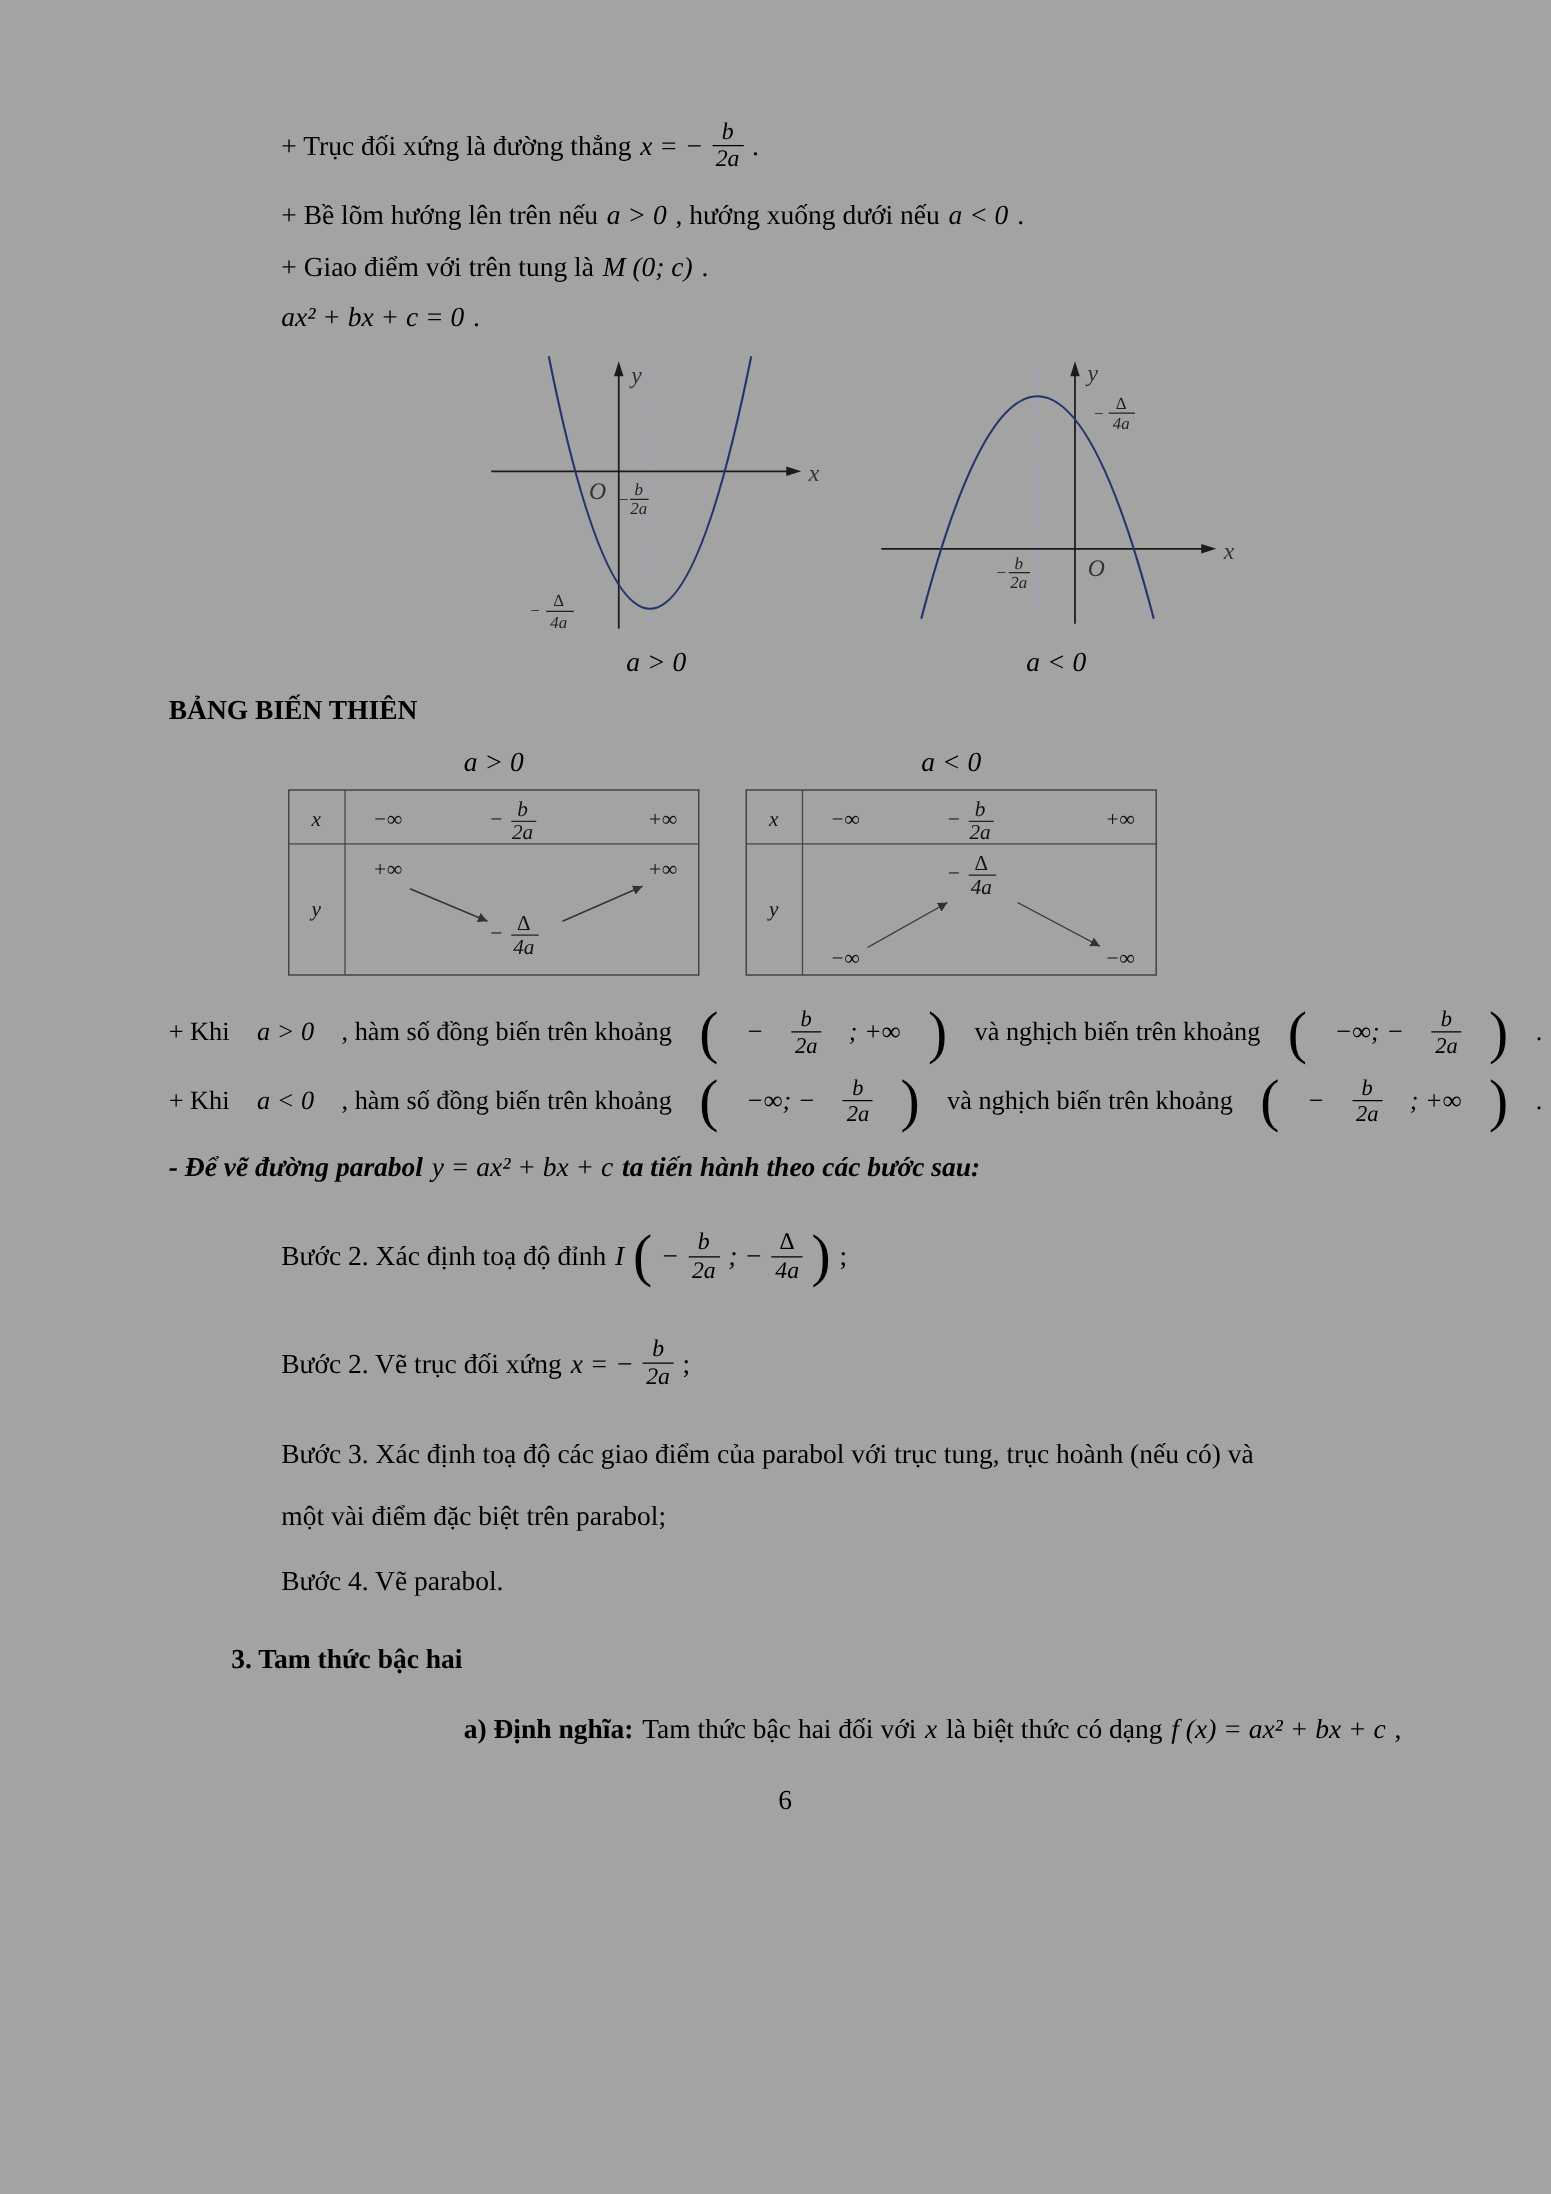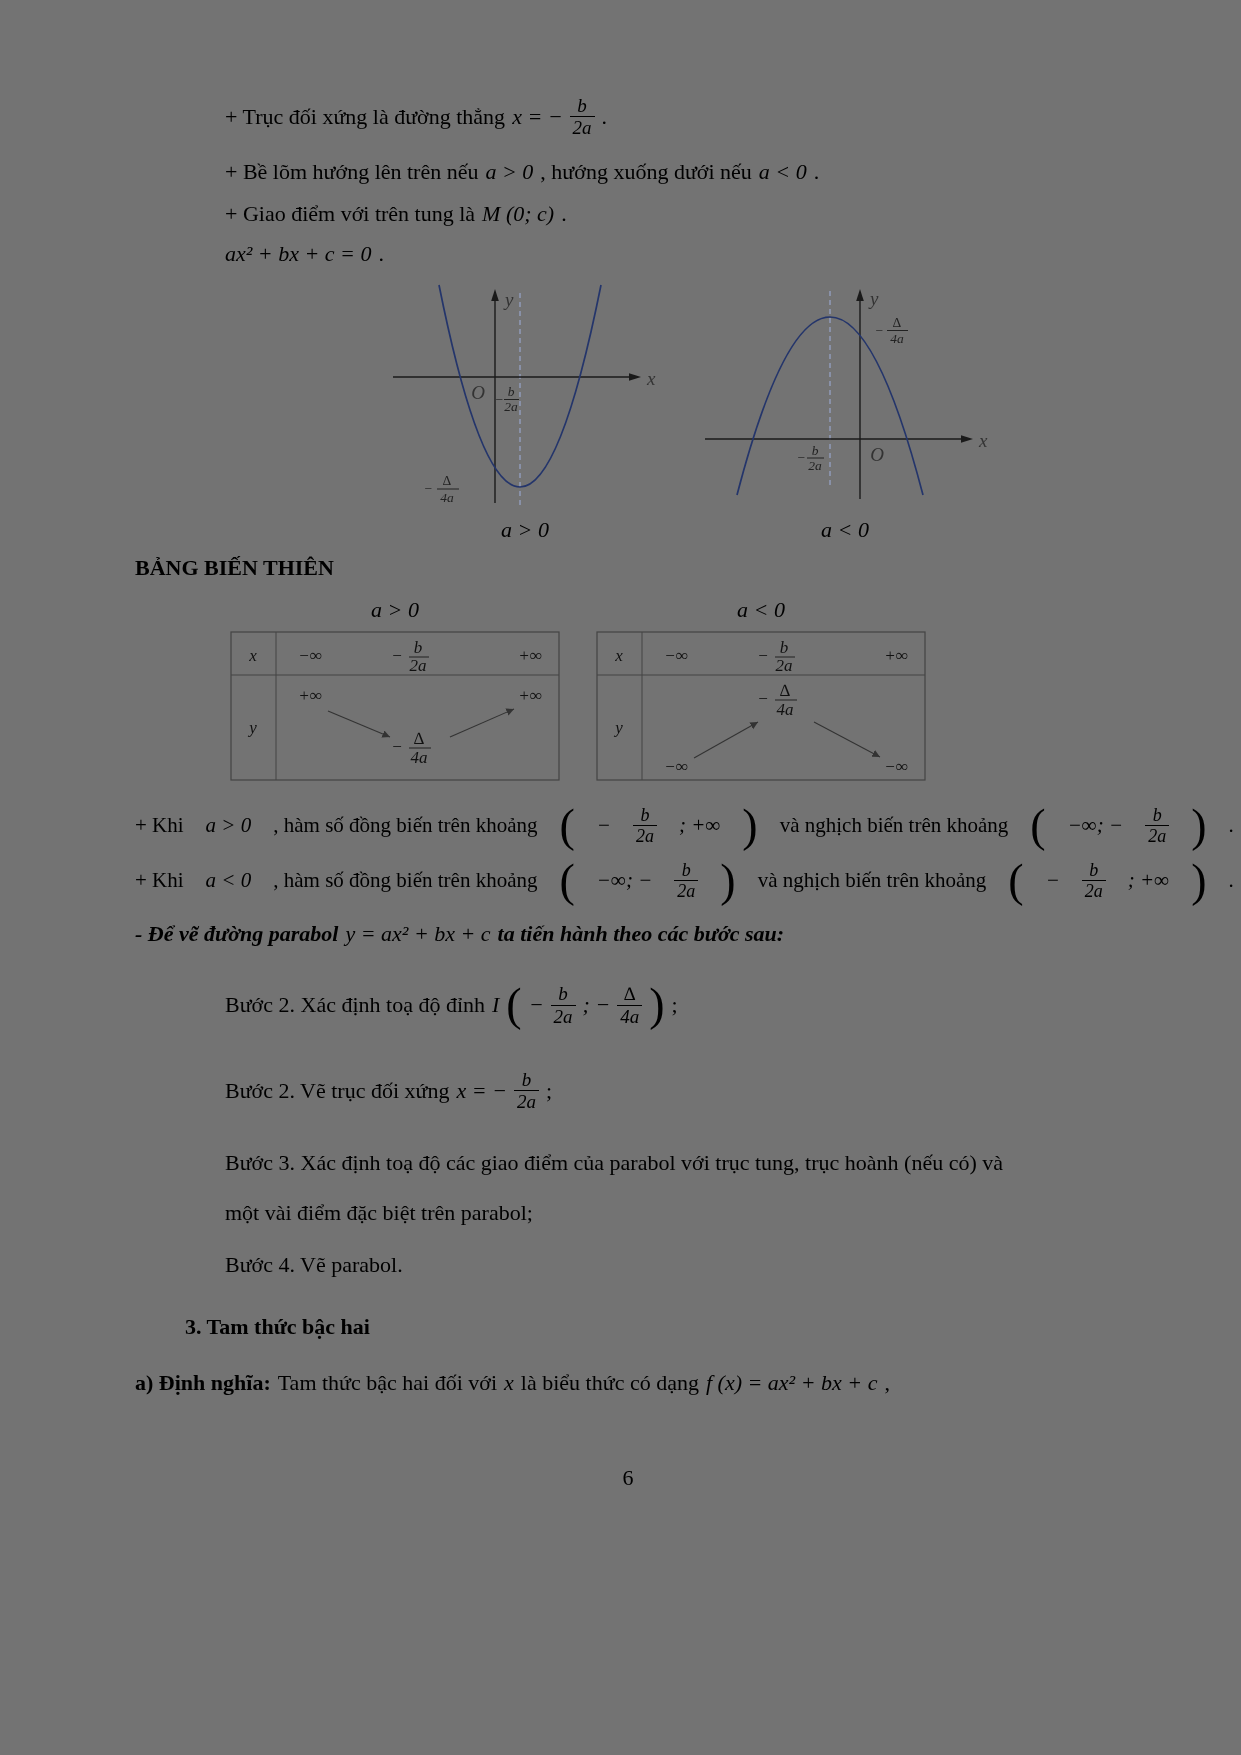--- a/index.html
+++ b/index.html
@@ -1,19 +1,19 @@
 <!DOCTYPE html>
 <html><head>
 <meta charset="utf-8">
 <style>
   html,body{margin:0;padding:0;}
   body{width:1241px;height:1755px;background:#ffffff;color:#000;
        font-family:"Liberation Serif",serif;font-size:22px;}
   .page{position:relative;width:1241px;height:1755px;box-sizing:border-box;
-        padding:95px 120px 0 135px;overflow:hidden;background:#737373;}
+        padding:95px 120px 0 135px;overflow:hidden;background:#a3a3a3;}
   p{margin:0;}
   .row{display:flex;align-items:center;flex-wrap:nowrap;gap:7px;white-space:nowrap;}
   .indent{margin-left:90px;}
   .mi{font-style:italic;}
   .bold{font-weight:bold;}
   .bi{font-weight:bold;font-style:italic;}
   .frac{display:inline-flex;flex-direction:column;align-items:center;
         font-style:italic;font-size:19px;line-height:1.12;}
   .frac .num{padding:0 3px;}
   .frac .den{border-top:1.3px solid #000;padding:0 3px;}
@@ -40,21 +40,21 @@
   .tframe{fill:none;stroke:#444;stroke-width:1.2;}
   .tline{stroke:#444;stroke-width:1;}
   .tt{font-family:"Liberation Serif",serif;font-style:italic;font-size:17px;fill:#111;text-anchor:middle;}
   .tarrow{stroke:#333;stroke-width:1.1;}
 
   .wrapblock{margin-left:90px;max-width:800px;line-height:50px;}
   .pagenum{text-align:center;}
   .mb20{margin-bottom:20px;} .mb16{margin-bottom:16px;} .mb14{margin-bottom:14px;}
   .mb10{margin-bottom:10px;} .mb12{margin-bottom:12px;} .mb8{margin-bottom:8px;}
   .mb24{margin-bottom:24px;} .mb36{margin-bottom:36px;} .mb26{margin-bottom:26px;}
-  .mb30{margin-bottom:30px;} .mb42{margin-bottom:42px;} .mb60{margin-bottom:69px;}
+  .mb30{margin-bottom:30px;} .mb42{margin-bottom:42px;} .mb60{margin-bottom:31px;justify-content:flex-end;}
 </style>
 </head>
 <body>
 
 <div class="page">
 
   <p class="row indent mb20">
     <span>+ Trục đối xứng là đường thẳng</span>
     <span class="mi">x = −</span>
     <span class="frac">
@@ -294,20 +294,20 @@
   <p class="wrapblock mb14">Bước 3. Xác định toạ độ các giao điểm của parabol với trục tung, trục hoành (nếu có) và một vài điểm đặc biệt trên parabol;</p>
 
   <p class="indent mb36">Bước 4. Vẽ parabol.</p>
 
   <p class="bold mb30" style="margin-left:50px;">3. Tam thức bậc hai</p>
 
   <p class="row mb60">
     <span class="bold">a) Định nghĩa:</span>
     <span>Tam thức bậc hai đối với</span>
     <span class="mi">x</span>
-    <span>là biểu thức có dạng</span>
+    <span>là biệt thức có dạng</span>
     <span class="mi">f (x) = ax² + bx + c</span>
     <span>,</span>
   </p>
 
   <p class="pagenum">6</p>
 
 </div>
 
 </body></html>

